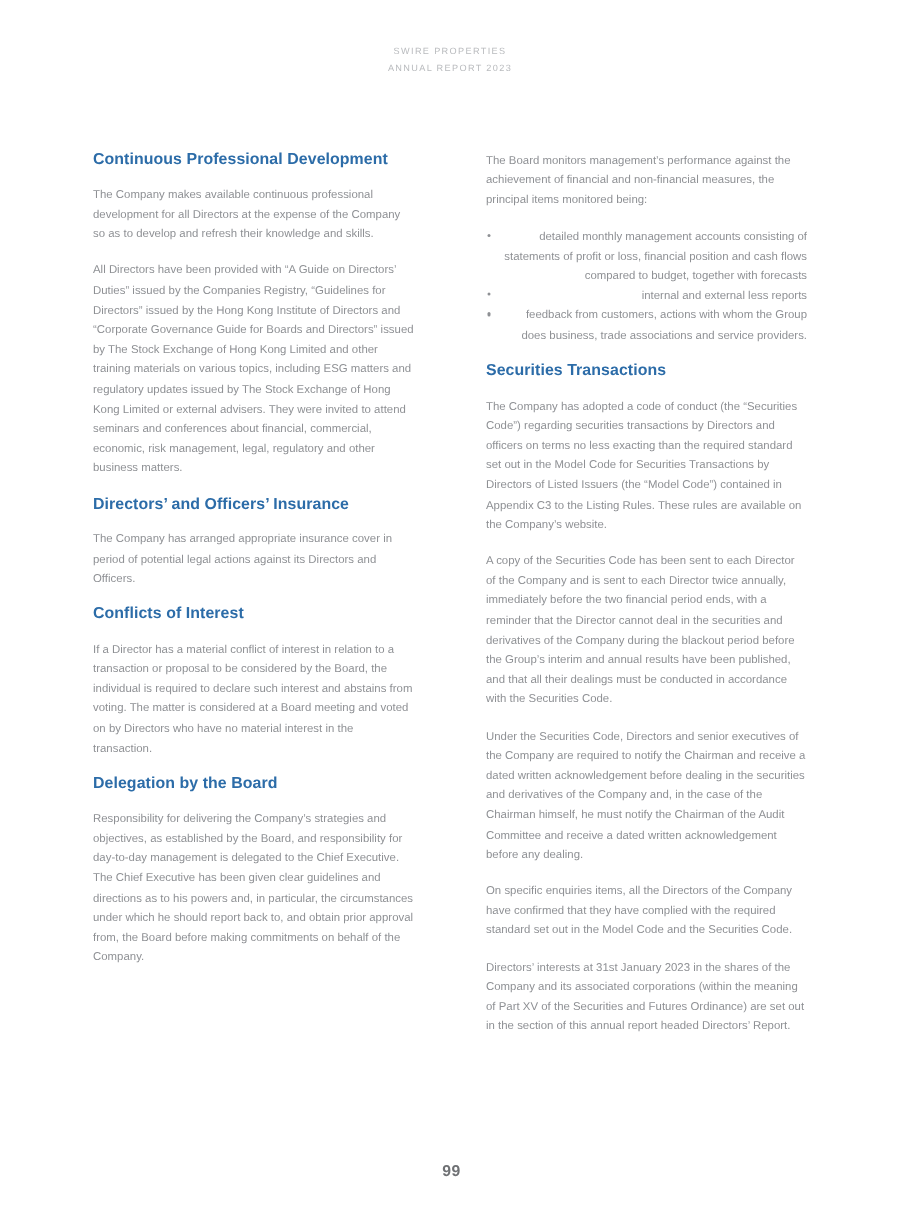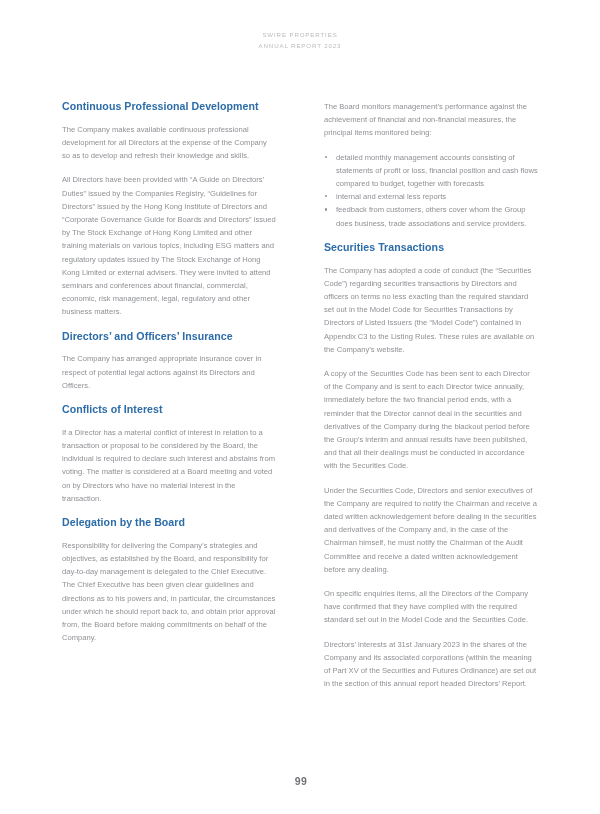--- a/index.html
+++ b/index.html
@@ -76,20 +76,21 @@
     margin: 0 0 11px 0;
     padding: 0;
   }
   ul.bullet-list li {
     position: relative;
     color: #8e9094;
     font-size: 7.6px;
     line-height: 13.2px;
     padding-left: 12px;
     margin-bottom: 0px;
+    text-align: right;
   }
   ul.bullet-list li .bullet-dot {
     position: absolute;
     left: 1px;
     top: 5px;
     width: 2.2px;
     height: 2.2px;
     border-radius: 50%;
     background: #8e9094;
   }
@@ -117,21 +118,21 @@
   </div>
 
   <div class="columns">
 
     <div class="col">
       <h2 class="section-heading">Continuous Professional Development</h2>
       <p class="body-text">The Company makes available continuous professional development for all Directors at the expense of the Company so as to develop and refresh their knowledge and skills.</p>
       <p class="body-text">All Directors have been provided with “A Guide on Directors’ Duties” issued by the Companies Registry, “Guidelines for Directors” issued by the Hong Kong Institute of Directors and “Corporate Governance Guide for Boards and Directors” issued by The Stock Exchange of Hong Kong Limited and other training materials on various topics, including ESG matters and regulatory updates issued by The Stock Exchange of Hong Kong Limited or external advisers. They were invited to attend seminars and conferences about financial, commercial, economic, risk management, legal, regulatory and other business matters.</p>
 
       <h2 class="section-heading spaced">Directors’ and Officers’ Insurance</h2>
-      <p class="body-text">The Company has arranged appropriate insurance cover in respect of potential legal actions against its Directors and Officers.</p>
+      <p class="body-text">The Company has arranged appropriate insurance cover in period of potential legal actions against its Directors and Officers.</p>
 
       <h2 class="section-heading spaced">Conflicts of Interest</h2>
       <p class="body-text">If a Director has a material conflict of interest in relation to a transaction or proposal to be considered by the Board, the individual is required to declare such interest and abstains from voting. The matter is considered at a Board meeting and voted on by Directors who have no material interest in the transaction.</p>
 
       <h2 class="section-heading spaced">Delegation by the Board</h2>
       <p class="body-text">Responsibility for delivering the Company’s strategies and objectives, as established by the Board, and responsibility for day-to-day management is delegated to the Chief Executive. The Chief Executive has been given clear guidelines and directions as to his powers and, in particular, the circumstances under which he should report back to, and obtain prior approval from, the Board before making commitments on behalf of the Company.</p>
     </div>
 
     <div class="col">
       <p class="body-text">The Board monitors management’s performance against the achievement of financial and non-financial measures, the principal items monitored being:</p>
@@ -140,21 +141,21 @@
         <li>
           <span class="bullet-dot"></span>
           <span>detailed monthly management accounts consisting of statements of profit or loss, financial position and cash flows compared to budget, together with forecasts</span>
         </li>
         <li>
           <span class="bullet-dot"></span>
           <span>internal and external less reports</span>
         </li>
         <li>
           <span class="bullet-dot"></span>
-          <span>feedback from customers, others cover whom the Group does business, trade associations and service providers.</span>
+          <span>feedback from customers, actions with whom the Group does business, trade associations and service providers.</span>
         </li>
       </ul>
 
       <h2 class="section-heading spaced">Securities Transactions</h2>
       <p class="body-text">The Company has adopted a code of conduct (the “Securities Code”) regarding securities transactions by Directors and officers on terms no less exacting than the required standard set out in the Model Code for Securities Transactions by Directors of Listed Issuers (the “Model Code”) contained in Appendix C3 to the Listing Rules. These rules are available on the Company’s website.</p>
       <p class="body-text">A copy of the Securities Code has been sent to each Director of the Company and is sent to each Director twice annually, immediately before the two financial period ends, with a reminder that the Director cannot deal in the securities and derivatives of the Company during the blackout period before the Group’s interim and annual results have been published, and that all their dealings must be conducted in accordance with the Securities Code.</p>
       <p class="body-text">Under the Securities Code, Directors and senior executives of the Company are required to notify the Chairman and receive a dated written acknowledgement before dealing in the securities and derivatives of the Company and, in the case of the Chairman himself, he must notify the Chairman of the Audit Committee and receive a dated written acknowledgement before any dealing.</p>
       <p class="body-text">On specific enquiries items, all the Directors of the Company have confirmed that they have complied with the required standard set out in the Model Code and the Securities Code.</p>
       <p class="body-text">Directors’ interests at 31st January 2023 in the shares of the Company and its associated corporations (within the meaning of Part XV of the Securities and Futures Ordinance) are set out in the section of this annual report headed Directors’ Report.</p>
     </div>

